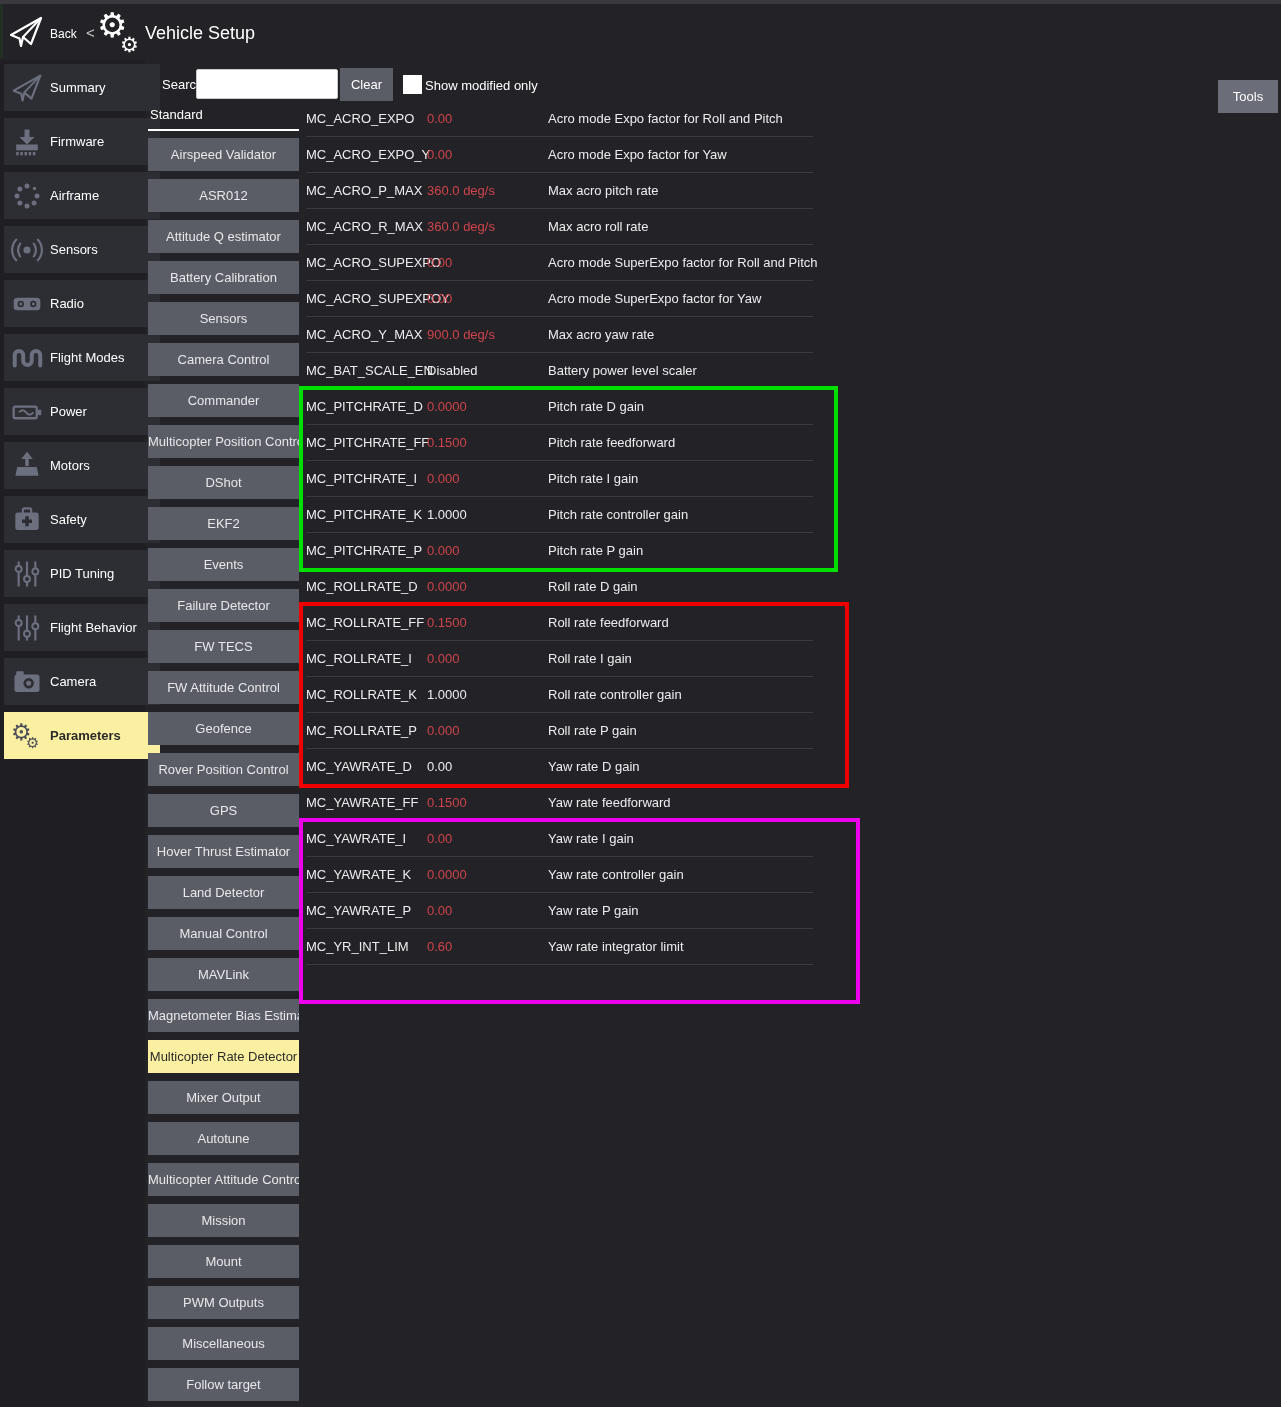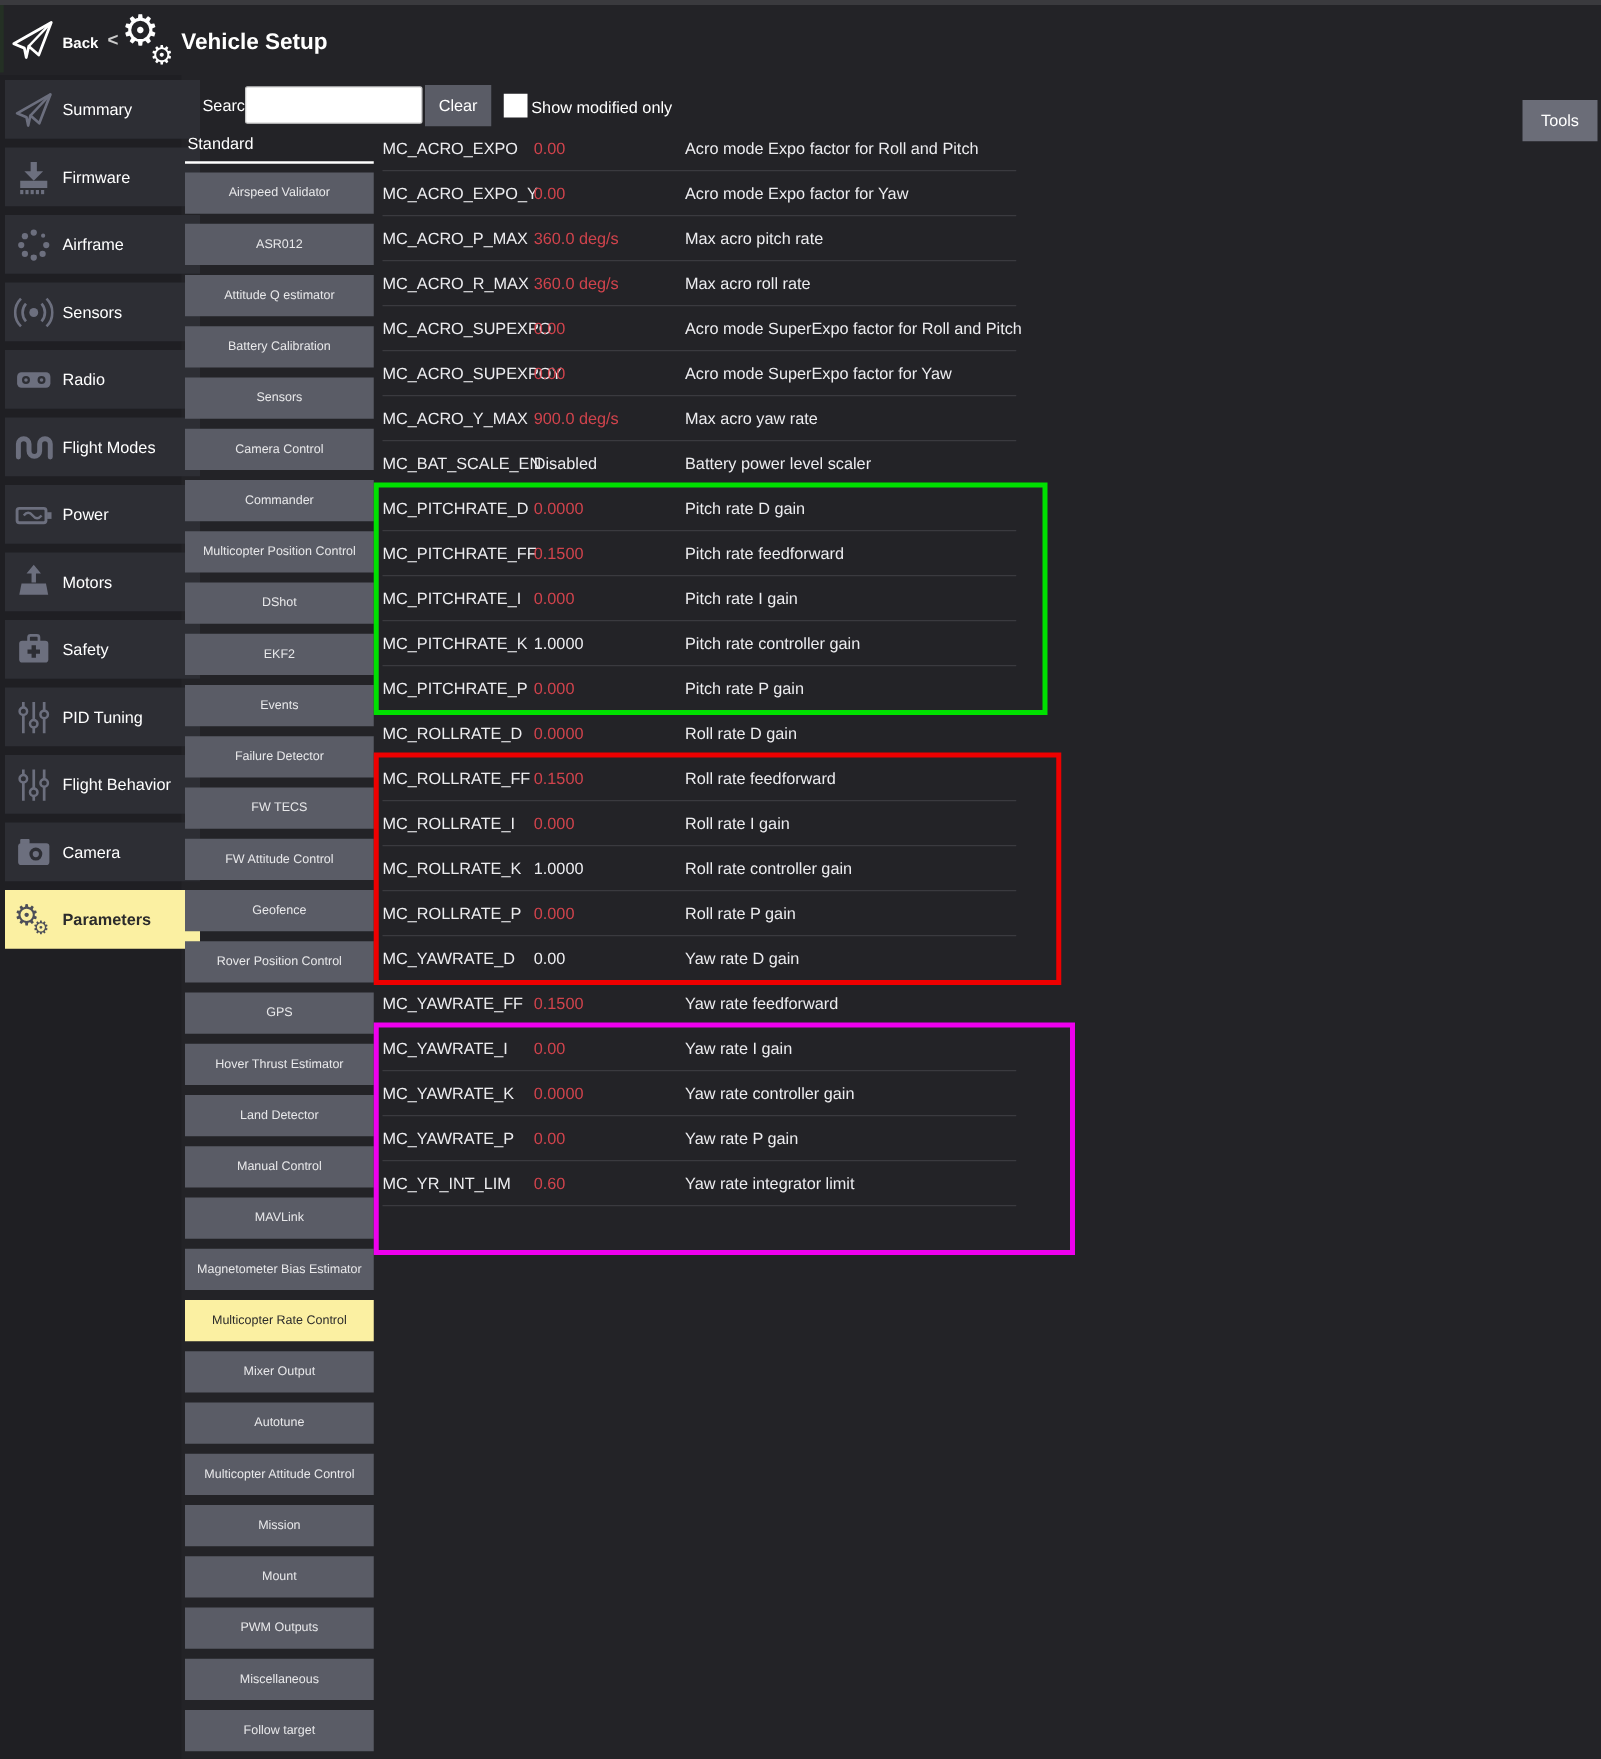--- a/index.html
+++ b/index.html
@@ -11,21 +11,21 @@
   }
   :root{
     --modified:#d0434c;
     --yellow:#fbf0a2;
     --btn-gray:#5a5c66;
     --row-line:#3a3a3f;
   }
   
   .top-strip{position:absolute;left:0;top:0;width:100%;height:4px;background:#3a3a3e;}
   .left-sliver{position:absolute;left:0;top:4px;width:3px;height:54px;background:#243024;}
-  .header{position:absolute;left:0;top:4px;width:100%;height:56px;background:#232327;font-weight:bold;}
+  .header{position:absolute;left:0;top:4px;width:100%;height:56px;background:#232327;}
   .logo{position:absolute;left:8px;top:10px;color:#ffffff;}
   .back{position:absolute;left:50px;top:23px;font-size:12px;color:#ffffff;cursor:pointer;}
   .chev{position:absolute;left:86px;top:20px;font-size:15px;color:#cccccc;}
   .hgears{position:absolute;left:97px;top:4px;width:48px;height:52px;color:#ffffff;}
   .hg1{position:absolute;left:0;top:0;font-size:34px;line-height:1;}
   .hg2{position:absolute;left:23px;top:26px;font-size:21px;line-height:1;}
   .title{position:absolute;left:145px;top:19px;font-size:18px;color:#ffffff;}
   
   .search-label{position:absolute;left:150px;top:77px;font-size:13px;color:#ffffff;margin-left:12px;}
   .search-input{position:absolute;left:196px;top:69px;width:132px;height:28px;background:#ffffff;
@@ -47,21 +47,21 @@
   .side-item.selected .side-label{color:#2b2b2b;font-weight:bold;}
   .side-item.selected .side-icon{color:#4d4f58;}
   .pgear{position:absolute;line-height:1;}
   .pg1{left:7px;top:9px;font-size:23px;}
   .pg2{left:22px;top:23px;font-size:15px;}
   
   .cat-header{position:absolute;left:150px;top:107px;font-size:13px;color:#ffffff;}
   .cat-underline{position:absolute;left:148px;top:129px;width:151px;height:2px;background:#ffffff;}
   .cat-list{position:absolute;left:148px;top:138px;width:151px;}
   .cat-btn{display:block;width:151px;height:33px;margin-bottom:8px;background:var(--btn-gray);
-    color:#e8e8ea;font-size:10px;border:none;white-space:nowrap;overflow:hidden;text-align:center;
+    color:#e8e8ea;font-size:13px;border:none;white-space:nowrap;overflow:hidden;text-align:center;
     padding:0;cursor:pointer;font-family:inherit;}
   .cat-btn.selected{background:var(--yellow);color:#2b2b2b;}
   
   .param-table{position:absolute;left:306px;top:101px;width:507px;}
   .param-row{position:relative;height:36px;border-bottom:1px solid var(--row-line);box-sizing:border-box;cursor:pointer;}
   .p-name,.p-value,.p-desc{position:absolute;top:0;line-height:35px;font-size:13px;color:#ededf0;white-space:nowrap;}
   .p-name{left:0;}
   .p-value{left:121px;}
   .p-desc{left:242px;}
   .param-row.modified .p-value{color:var(--modified);}
@@ -256,21 +256,21 @@
     <button class="cat-btn"><span>FW TECS</span></button>
     <button class="cat-btn"><span>FW Attitude Control</span></button>
     <button class="cat-btn"><span>Geofence</span></button>
     <button class="cat-btn"><span>Rover Position Control</span></button>
     <button class="cat-btn"><span>GPS</span></button>
     <button class="cat-btn"><span>Hover Thrust Estimator</span></button>
     <button class="cat-btn"><span>Land Detector</span></button>
     <button class="cat-btn"><span>Manual Control</span></button>
     <button class="cat-btn"><span>MAVLink</span></button>
     <button class="cat-btn"><span>Magnetometer Bias Estimator</span></button>
-    <button class="cat-btn selected"><span>Multicopter Rate Control</span></button>
+    <button class="cat-btn selected"><span>Multicopter Rate Detector</span></button>
     <button class="cat-btn"><span>Mixer Output</span></button>
     <button class="cat-btn"><span>Autotune</span></button>
     <button class="cat-btn"><span>Multicopter Attitude Control</span></button>
     <button class="cat-btn"><span>Mission</span></button>
     <button class="cat-btn"><span>Mount</span></button>
     <button class="cat-btn"><span>PWM Outputs</span></button>
     <button class="cat-btn"><span>Miscellaneous</span></button>
     <button class="cat-btn"><span>Follow target</span></button>
   </div>
 

